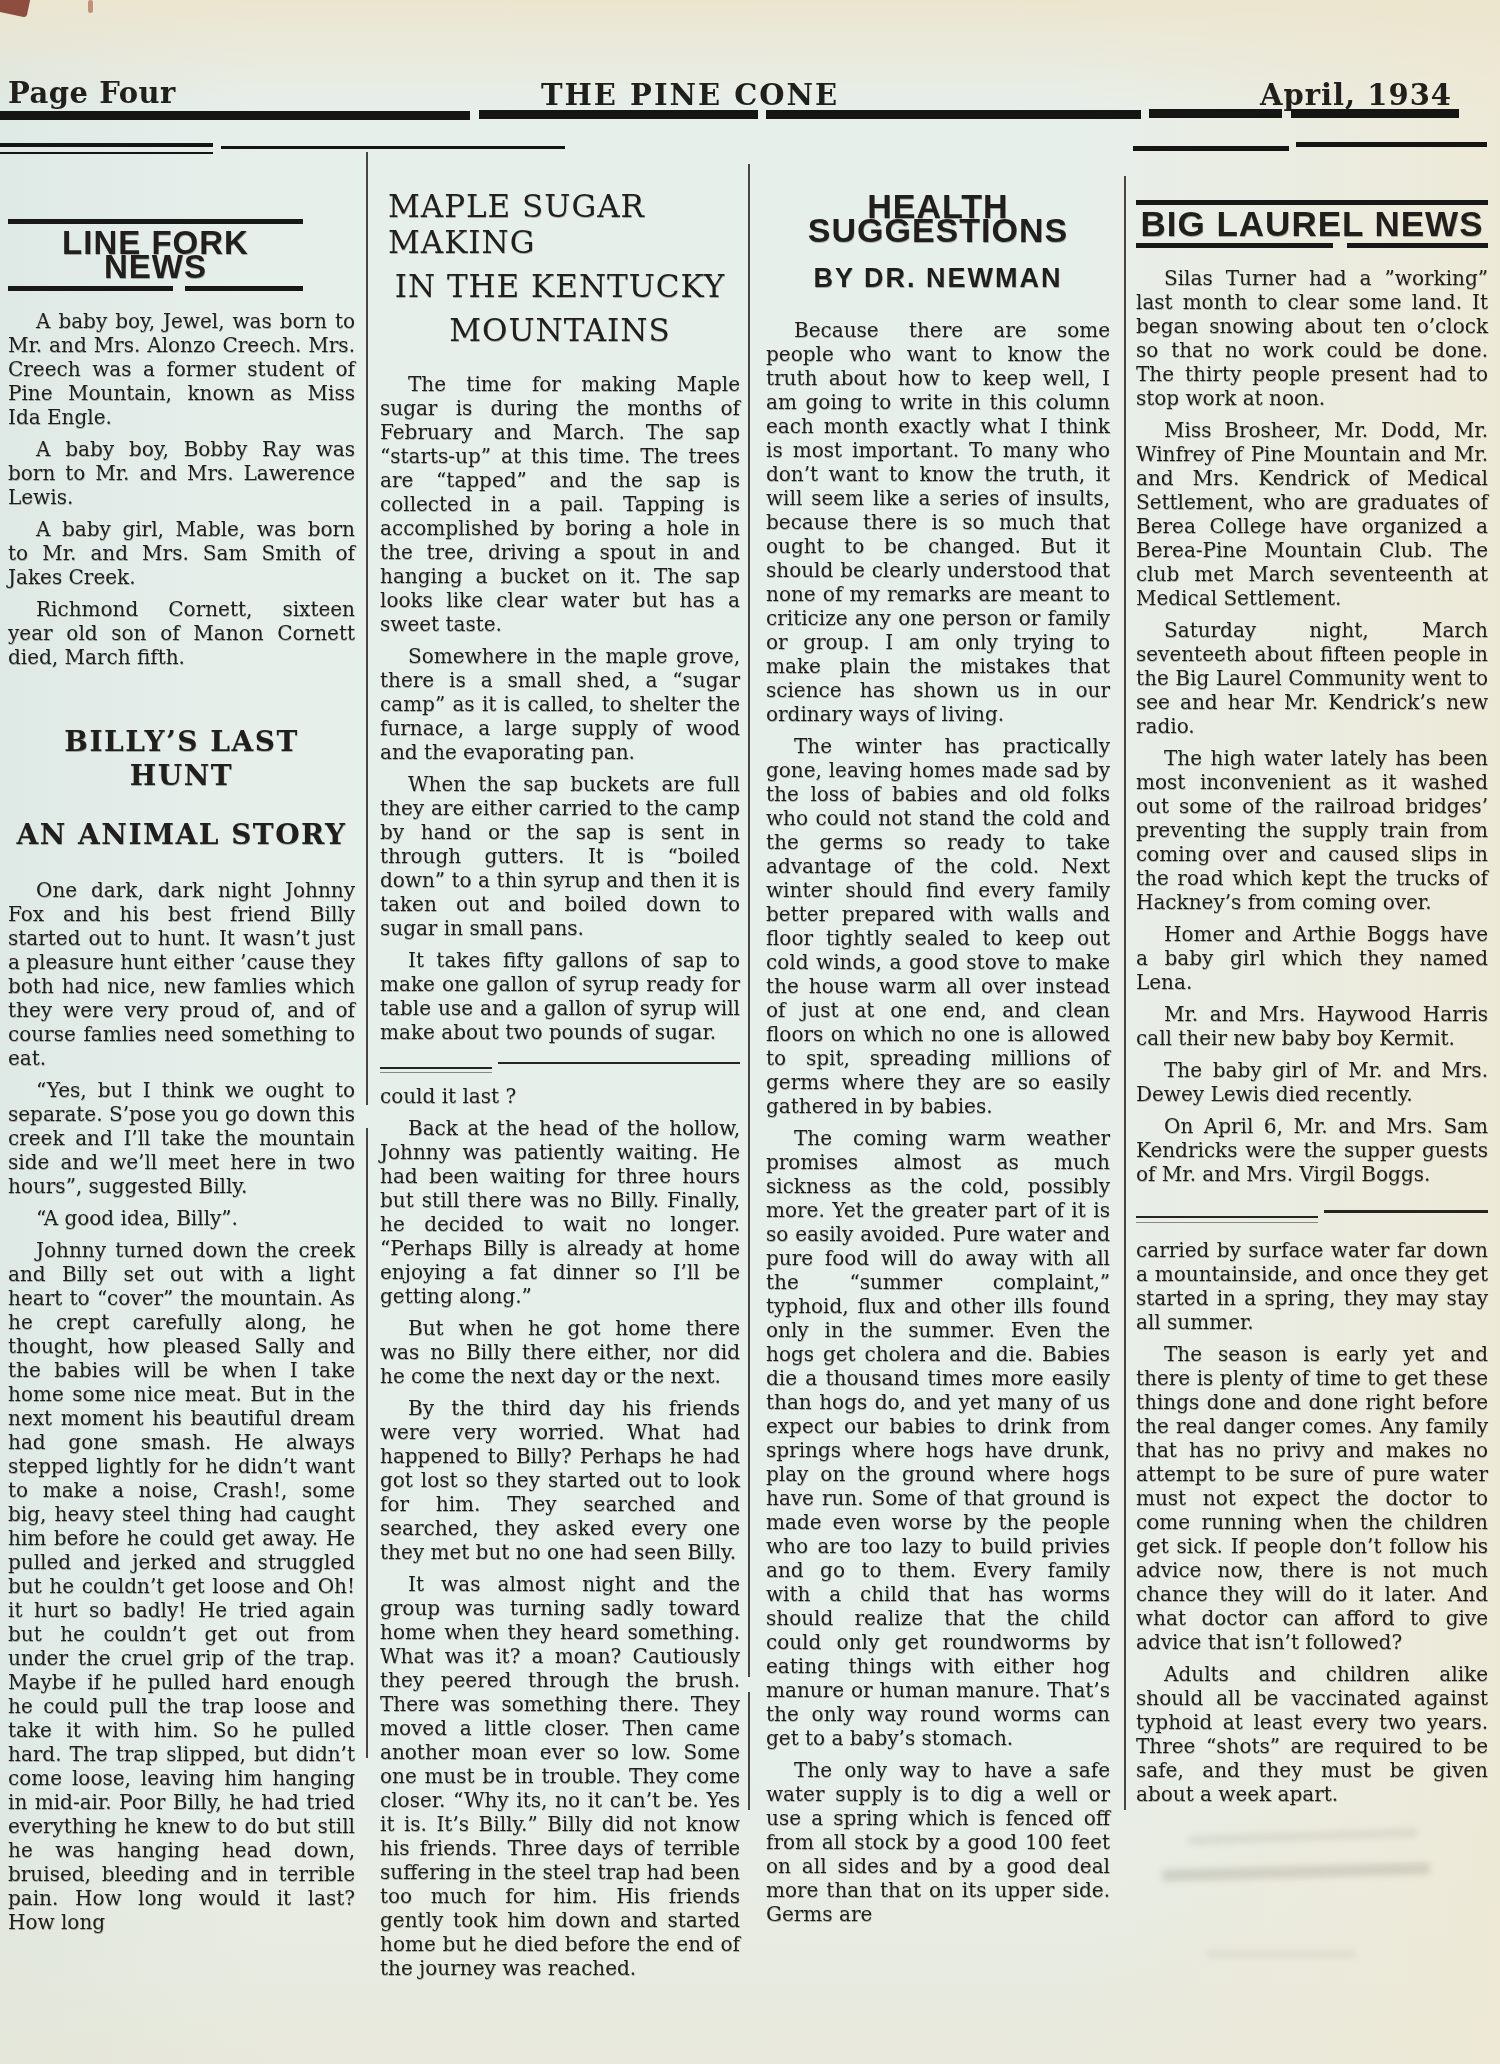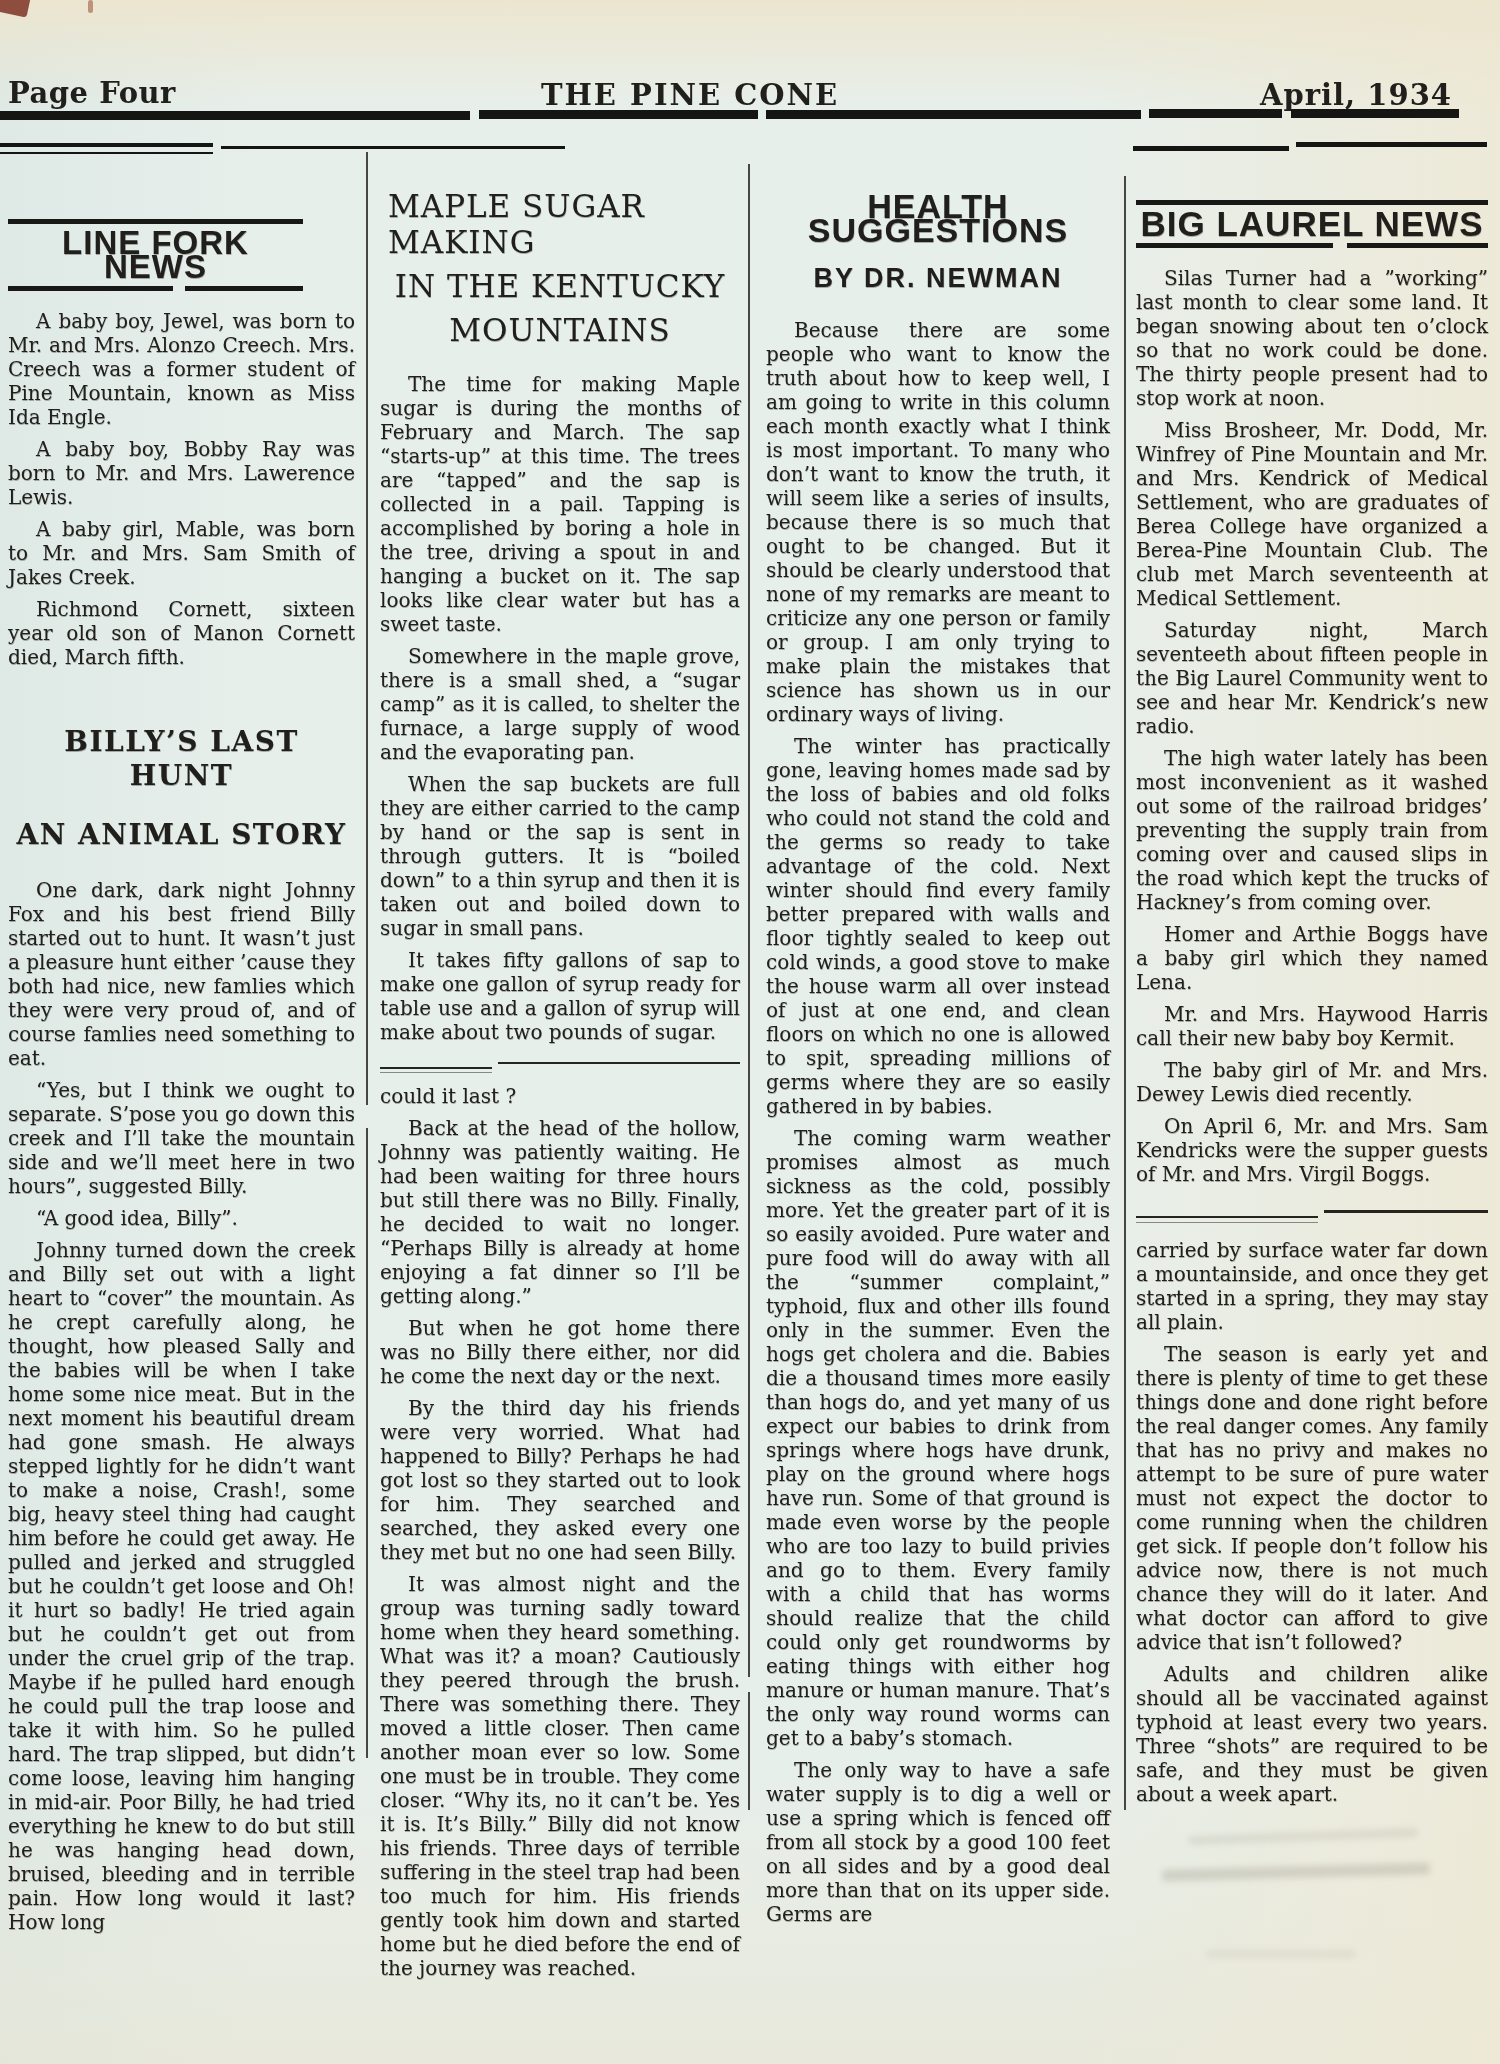--- a/index.html
+++ b/index.html
@@ -174,21 +174,21 @@
     <p>Homer and Arthie Boggs have a baby girl which they named Lena.</p>
     <p>Mr. and Mrs. Haywood Harris call their new baby boy Kermit.</p>
     <p>The baby girl of Mr. and Mrs. Dewey Lewis died recently.</p>
     <p>On April 6, Mr. and Mrs. Sam Kendricks were the supper guests of Mr. and Mrs. Virgil Boggs.</p>
 
     <div class="divider">
       <span class="div-a"></span>
         <span class="div-b"></span>
         <span class="div-c"></span>
     </div>
-    <p class="no-indent">carried by surface water far down a mountainside, and once they get started in a spring, they may stay all plain.</p>
+    <p class="no-indent">carried by surface water far down a mountainside, and once they get started in a spring, they may stay all summer.</p>
     <p>The season is early yet and there is plenty of time to get these things done and done right before the real danger comes. Any family that has no privy and makes no attempt to be sure of pure water must not expect the doctor to come running when the children get sick. If people don’t follow his advice now, there is not much chance they will do it later. And what doctor can afford to give advice that isn’t followed?</p>
     <p>Adults and children alike should all be vaccinated against typhoid at least every two years. Three “shots” are required to be safe, and they must be given about a week apart.</p>
   </section>
 
   <div class="ghost g1"></div>
   <div class="ghost g2"></div>
   <div class="ghost g3"></div>
 
 </div>
 

